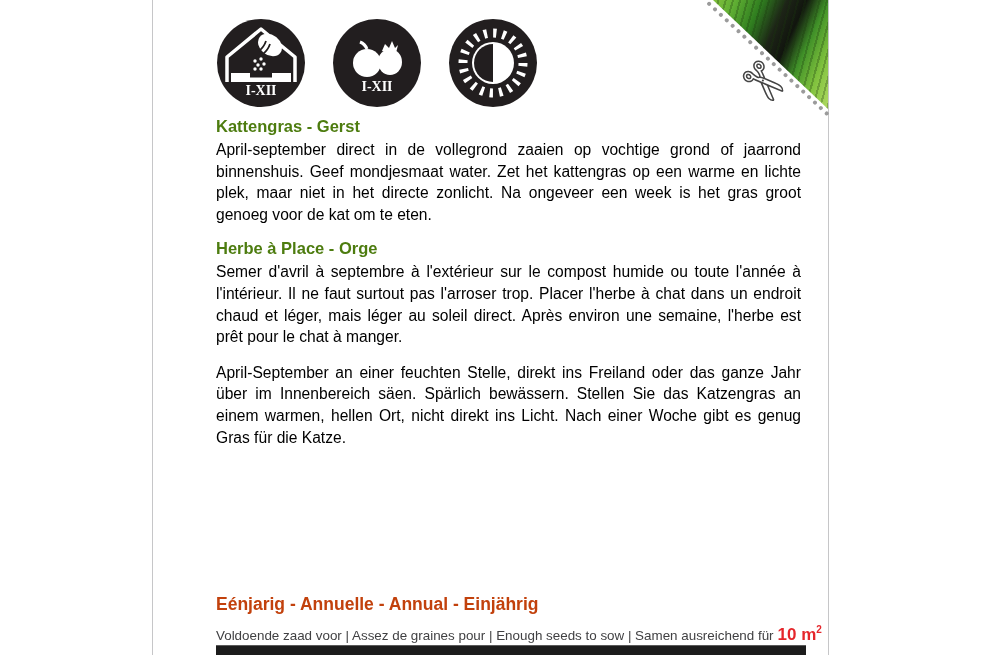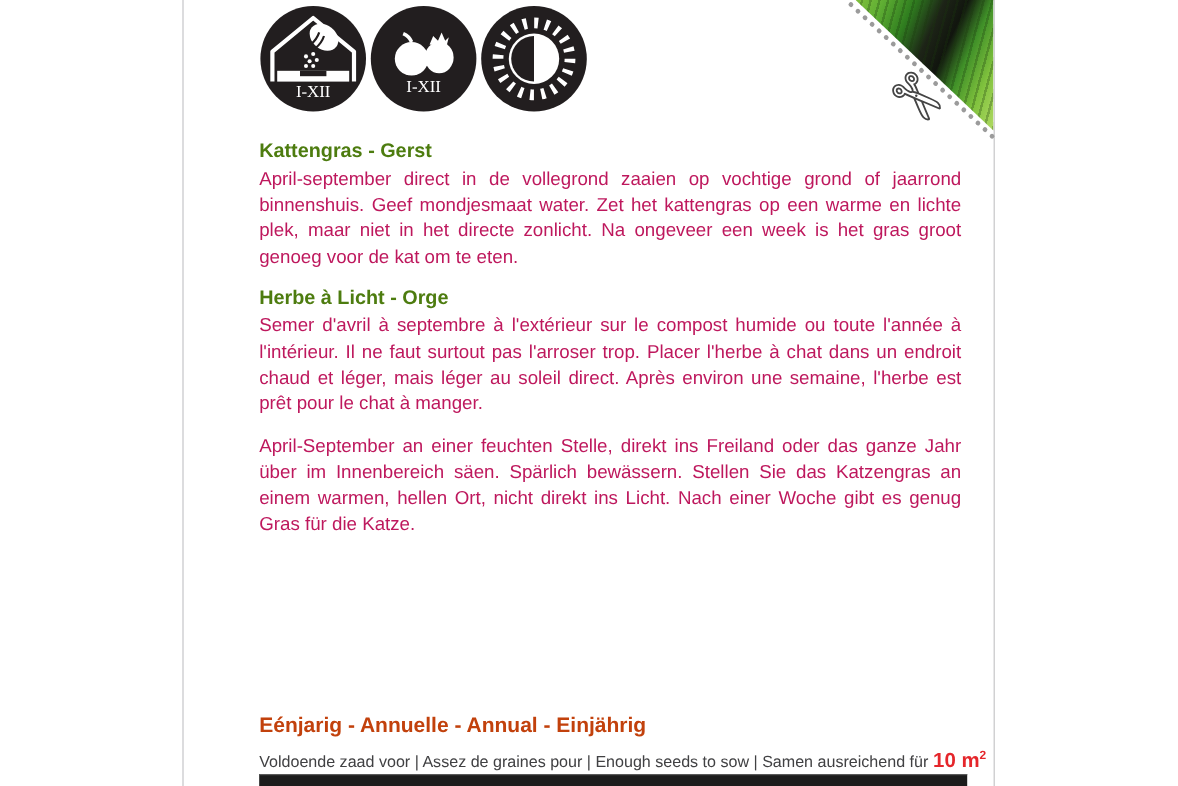--- a/index.html
+++ b/index.html
@@ -7,21 +7,21 @@
     width:982px;height:655px;position:relative;overflow:hidden;
     background:#ffffff;
     font-family:"Liberation Sans",sans-serif;
   }
   .page{
     position:absolute;left:152px;top:0;width:675px;height:655px;
     background:#ffffff;
     border-left:1px solid #c6c6c8;border-right:1px solid #c6c6c8;
   }
   
-  .icons-row{position:absolute;left:63px;top:4px;display:flex;gap:2px;}
+  .icons-row{position:absolute;left:63px;top:18px;display:flex;gap:26px;font-weight:bold;}
   .icons-row svg{display:block;}
   
   .photo-corner{
     position:absolute;left:552px;top:0;width:123px;height:113px;
     clip-path:polygon(8px 0,123px 0,123px 109px);
     background:
       repeating-linear-gradient(105deg, rgba(255,255,255,0) 0 5px, rgba(25,55,12,0.28) 5px 7px),
       linear-gradient(115deg,#8cc63f 0%,#5fae33 18%,#2f7d1f 33%,#1d2417 47%,#11150e 58%,#3f8f28 70%,#7fc13d 84%,#b5dc66 100%);
   }
   .cut-line{
@@ -35,21 +35,21 @@
     transform:rotate(45deg);
     font-family:"DejaVu Sans",sans-serif;
   }
   
   .content{position:absolute;left:63px;top:117px;width:585px;}
   .section{margin:0 0 14px 0;}
   .section-title{
     margin:0 0 3px 0;font-size:16.5px;font-weight:bold;color:#4d7c0f;
   }
   .section-body{
-    margin:0;font-size:15.6px;line-height:21.6px;color:#be185d;
+    margin:0;font-size:15.6px;line-height:21.6px;color:#000000;
     text-align:justify;
   }
   .annual-line{
     position:absolute;left:63px;top:594px;width:585px;
     font-size:17.5px;font-weight:bold;color:#c2410c;margin:0;
   }
   .seeds-line{
     position:absolute;left:63px;top:624px;width:600px;
     font-size:13.4px;color:#414143;margin:0;white-space:nowrap;
   }
@@ -115,21 +115,21 @@
   </div>
 
   <div class="content">
 
     <div class="section">
       <h3 class="section-title">Kattengras - Gerst</h3>
       <p class="section-body">April-september direct in de vollegrond zaaien op vochtige grond of jaarrond binnenshuis. Geef mondjesmaat water. Zet het kattengras op een warme en lichte plek, maar niet in het directe zonlicht. Na ongeveer een week is het gras groot genoeg voor de kat om te eten.</p>
     </div>
 
     <div class="section">
-      <h3 class="section-title">Herbe à Licht - Orge</h3>
+      <h3 class="section-title">Herbe à Place - Orge</h3>
       <p class="section-body">Semer d'avril à septembre à l'extérieur sur le compost humide ou toute l'année à l'intérieur. Il ne faut surtout pas l'arroser trop. Placer l'herbe à chat dans un endroit chaud et léger, mais léger au soleil direct. Après environ une semaine, l'herbe est prêt pour le chat à manger.</p>
     </div>
 
     <div class="section">
     </div>
 
     <div class="section">
       <p class="section-body">April-September an einer feuchten Stelle, direkt ins Freiland oder das ganze Jahr über im Innenbereich säen. Spärlich bewässern. Stellen Sie das Katzengras an einem warmen, hellen Ort, nicht direkt ins Licht. Nach einer Woche gibt es genug Gras für die Katze.</p>
     </div>
   </div>

